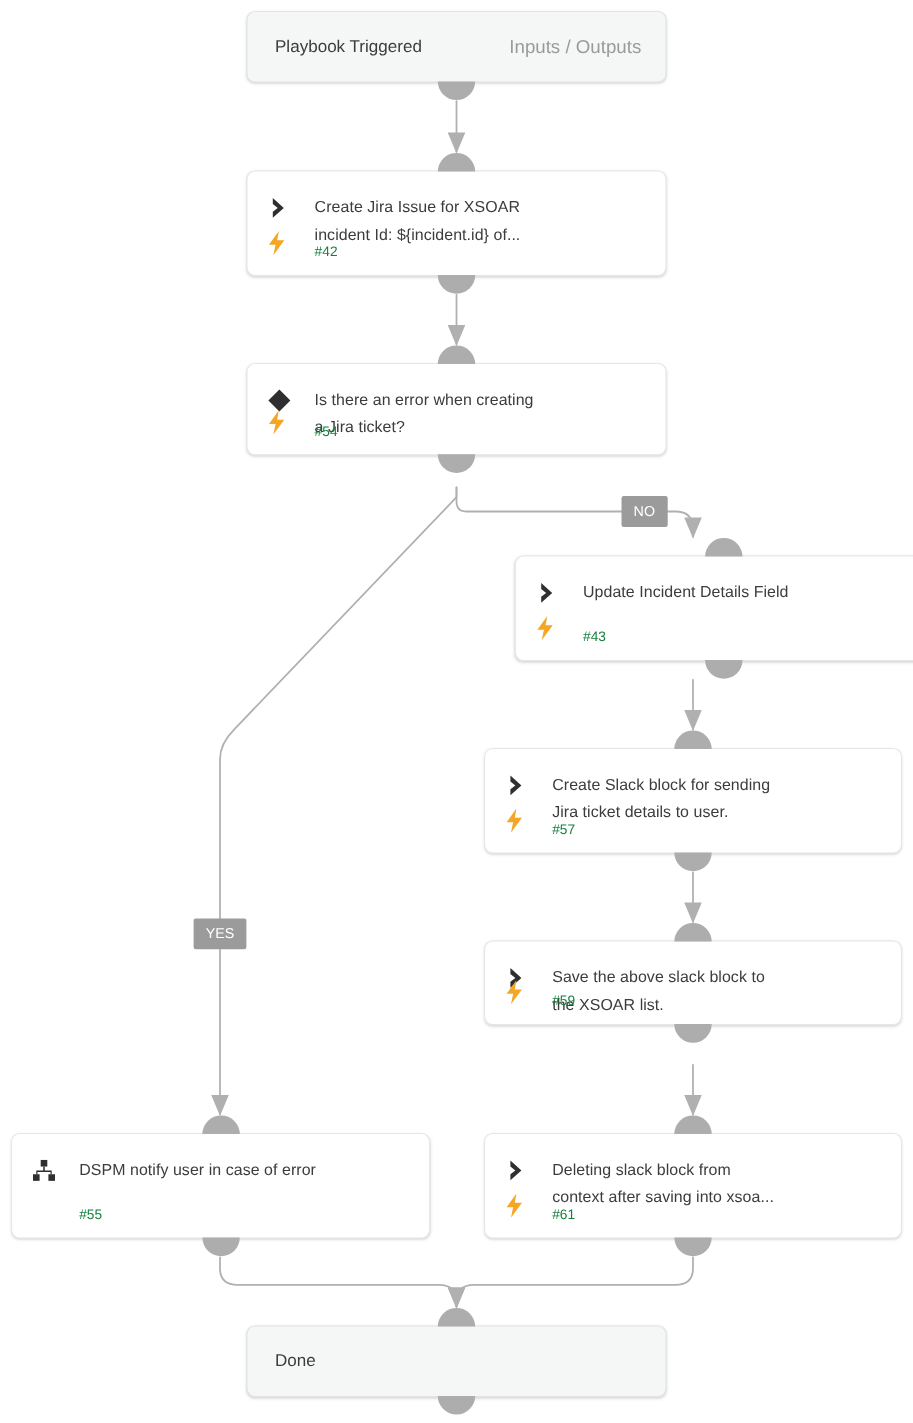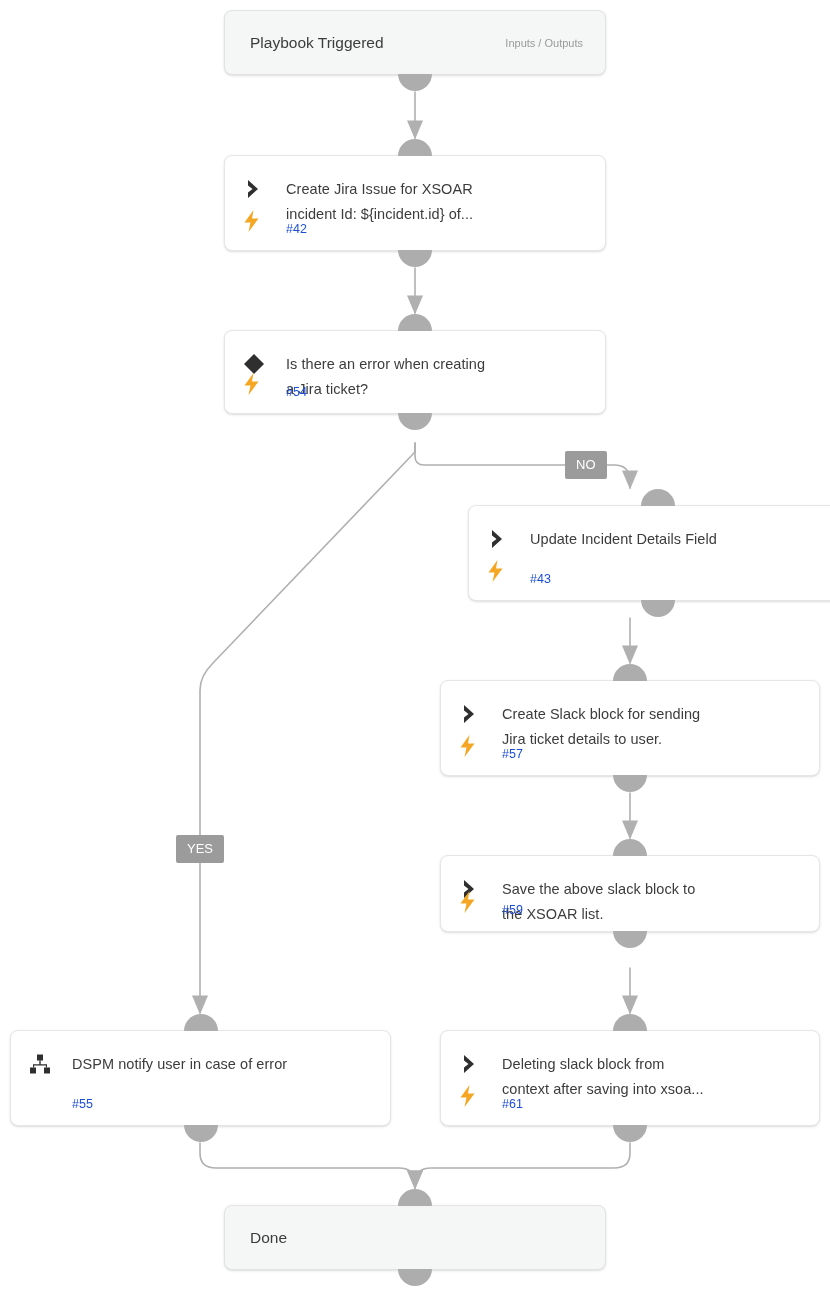--- a/index.html
+++ b/index.html
@@ -80,36 +80,36 @@
     font-size: 14.5px;
     line-height: 25px;
     color: #3c3c3c;
     letter-spacing: 0.05px;
     white-space: pre-line;
   }
   .taskid {
     position: absolute;
     left: 0; bottom: 14px;
     font-size: 12.5px;
-    color: #1d4ed8;
+    color: #15803d;
   }
 
   
   .terminal-title {
     position: absolute;
     left: 25px; top: 50%;
     transform: translateY(-50%);
     font-size: 15.5px;
     color: #3c3c3c;
   }
   .terminal-sub {
     position: absolute;
     right: 22px; top: 50%;
     transform: translateY(-50%);
-    font-size: 11px;
+    font-size: 17px;
     color: #9a9a9a;
   }
 
   
   .branch-label {
     position: absolute;
     background: #9b9b9b;
     color: #ffffff;
     border-radius: 2px;
     font-size: 13px;

